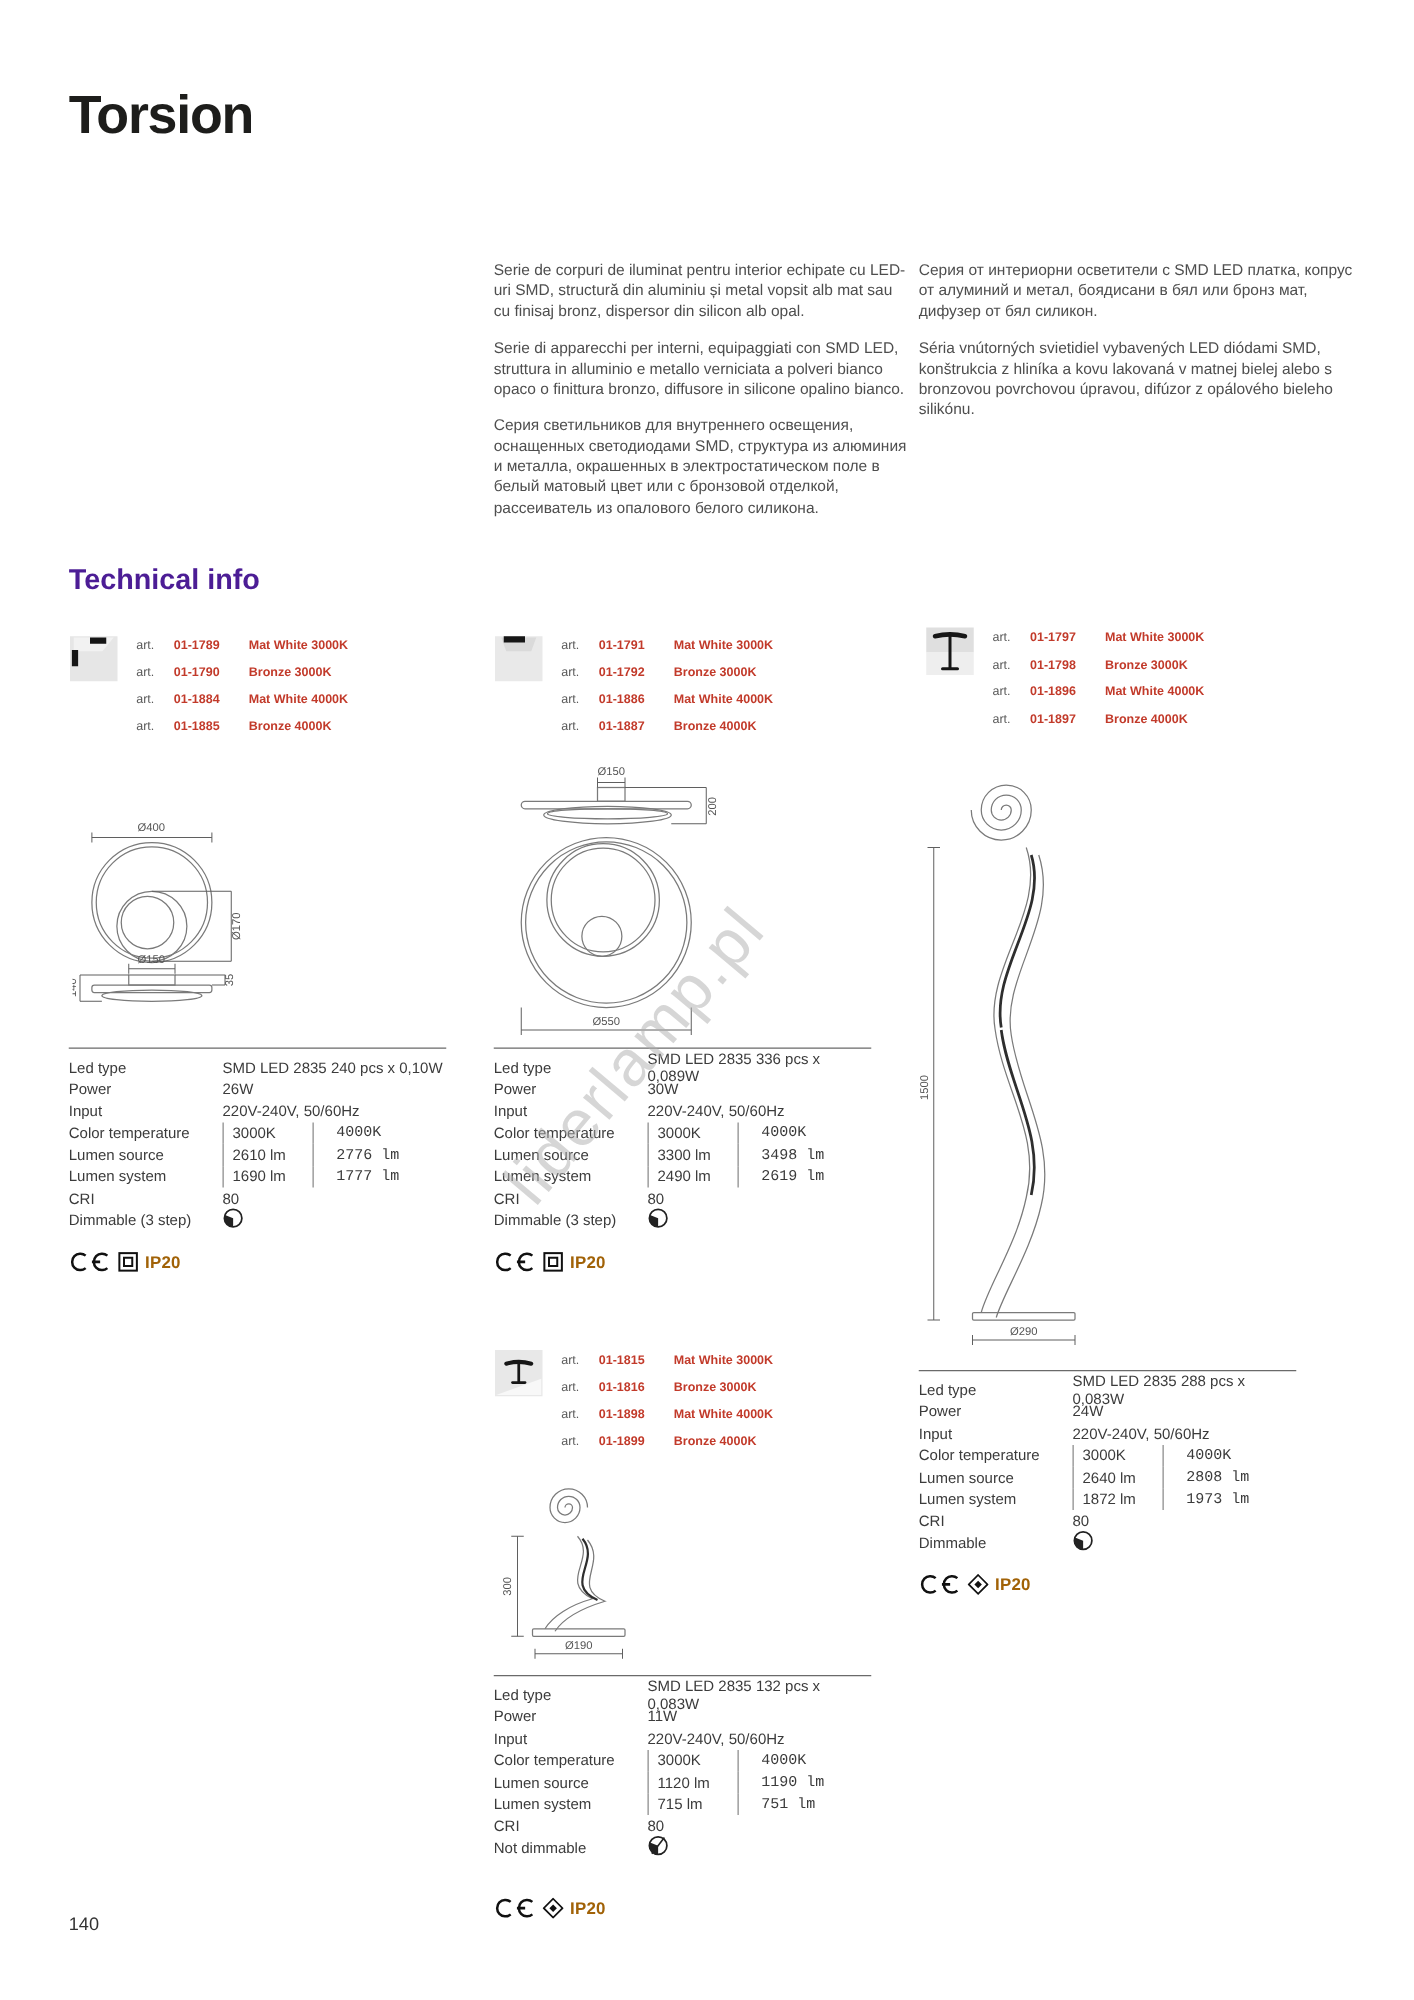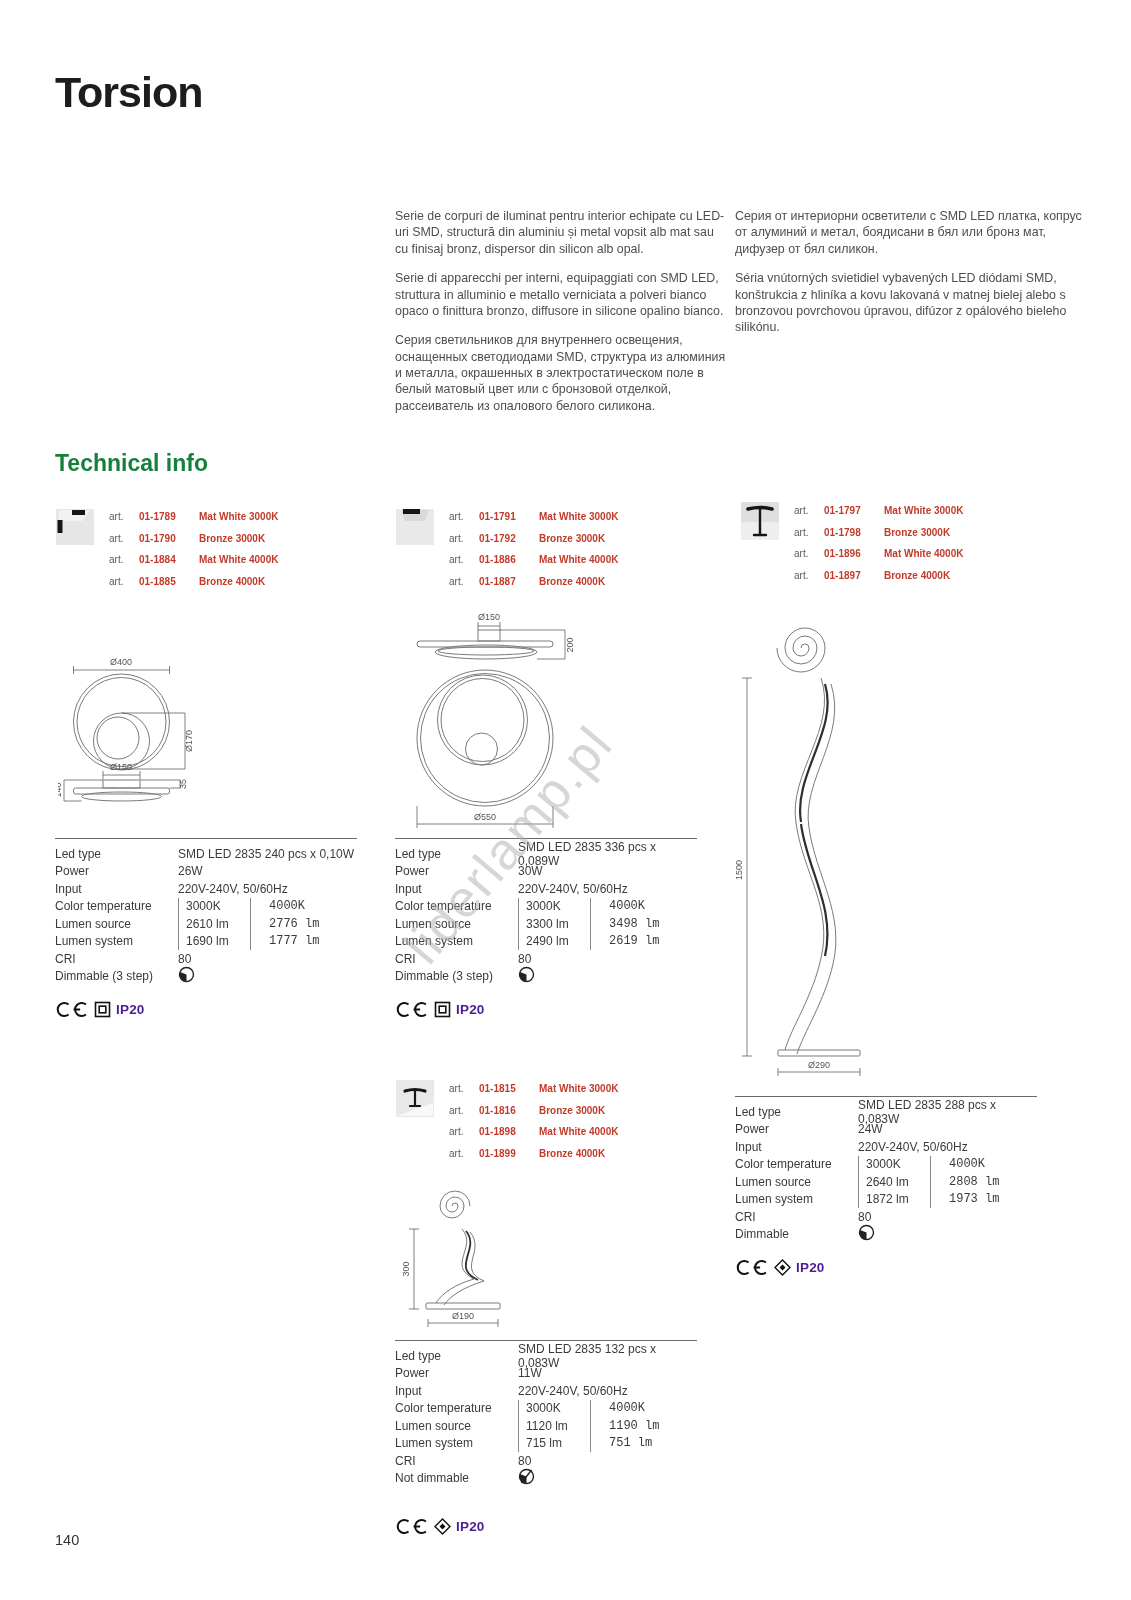--- a/index.html
+++ b/index.html
@@ -3,37 +3,37 @@
 <meta charset="utf-8">
 <style>
   html,body{margin:0;padding:0;background:#fff;}
   .page{position:relative;width:1131px;height:1600px;background:#fff;overflow:hidden;
         font-family:"Liberation Sans",sans-serif;color:#222;}
   .abs{position:absolute;}
   .title{font-size:43px;font-weight:800;letter-spacing:-1px;color:#1d1d1b;}
   .intro-en{width:302px;font-size:17.5px;font-weight:700;line-height:1.38;color:#1d1d1b;}
   .intro-col{width:332px;font-size:12.4px;line-height:1.32;color:#4e4e4e;}
   .intro-col p{margin:0 0 13px 0;}
-  .section-h{font-size:23px;font-weight:800;color:#15803d;}
+  .section-h{font-size:23px;font-weight:800;color:#4c1d95;}
   .product{display:flex;align-items:flex-start;}
   .picto{flex:none;margin-right:14px;}
   .art-row{display:flex;font-size:10px;line-height:21.5px;white-space:nowrap;}
   .art-label{color:#5a5a5a;width:30px;flex:none;}
   .art-num{color:#c23a2a;font-weight:700;width:60px;flex:none;}
   .art-fin{color:#c23a2a;font-weight:700;}
   .spec{width:302px;font-size:12px;color:#3b3b3b;}
   .rule{border-top:1px solid #6a6a6a;margin-bottom:6px;}
   .srow{display:flex;height:17.5px;align-items:center;}
   .srow .lbl{width:123px;flex:none;}
   .srow .val{flex:1;}
   .split{display:flex;height:100%;align-items:center;}
   .split .c1{width:64px;flex:none;border-left:1px solid #8a8a8a;padding-left:7px;height:100%;display:flex;align-items:center;}
   .split .c2{border-left:1px solid #8a8a8a;padding-left:18px;height:100%;display:flex;align-items:center;font-family:Liberation Mono, monospace;}
   .certs{display:flex;align-items:center;gap:5px;margin-top:15px;height:18px;}
-  .ip{font-size:13.5px;font-weight:800;color:#4c1d95;letter-spacing:0.2px;}
+  .ip{font-size:13.5px;font-weight:800;color:#a16207;letter-spacing:0.2px;}
   svg text{font-family:"Liberation Sans",sans-serif;fill:#555;}
   .dimtext{font-size:9px;}
   .watermark{font-size:52px;color:#aeaeae;opacity:0.5;letter-spacing:2px;
              transform:rotate(-50deg);transform-origin:left bottom;white-space:nowrap;
              pointer-events:none;z-index:5;}
   .pagenum{font-size:14.5px;color:#333;}
 </style>
 </head>
 <body>
 

